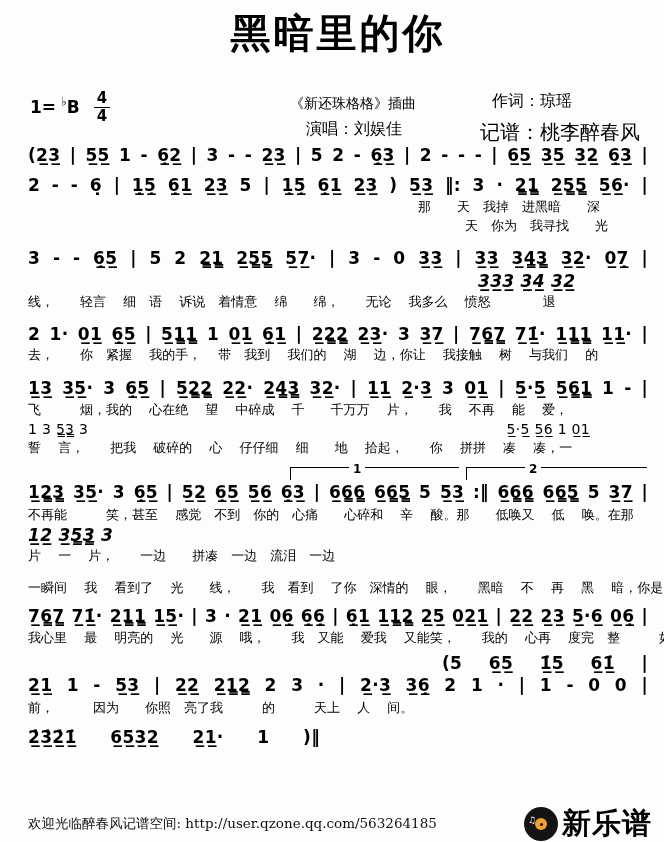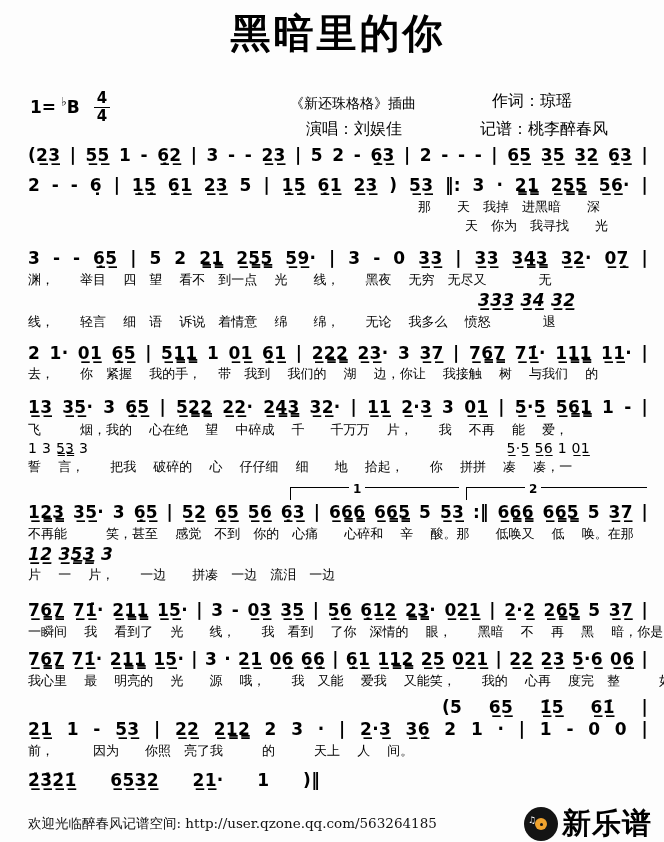--- a/index.html
+++ b/index.html
@@ -17,21 +17,21 @@
   }
   .meta{position:relative;height:56px;margin-top:2px;font-size:15px;}
   .keysig{position:absolute;left:2px;top:8px;font-size:17px;font-weight:bold;display:flex;align-items:center;}
   .keysig .flat{font-size:12px;vertical-align:super;position:relative;top:-5px;margin-left:5px;}
   .frac{display:inline-block;text-align:center;line-height:1;margin-left:14px;font-size:15px;font-weight:bold;}
   .frac .top{display:block;border-bottom:1.5px solid #000;padding:0 3px 1px;}
   .frac .bot{display:block;padding-top:1px;}
   .source{position:absolute;left:262px;top:12px;font-size:14px;}
   .lyricist{position:absolute;left:464px;top:8px;font-size:16px;}
   .singer{position:absolute;left:278px;top:36px;font-size:16px;}
-  .transcriber{position:absolute;left:452px;top:36px;font-size:16px;}
+  .transcriber{position:absolute;left:452px;top:36px;font-size:20px;}
 
   
   .notes{
     font-weight:bold;font-size:17px;line-height:1.25;
     text-align:justify;text-align-last:justify;
     width:620px;letter-spacing:0.3px;
   }
   .notes-inline{font-weight:normal;font-size:14px;line-height:1.25;letter-spacing:0.3px;}
   .lyr{font-size:13px;line-height:1.25;margin-top:3px;white-space:nowrap;}
   .lyr2{margin-top:2px;}
@@ -101,22 +101,21 @@
     <div class="notes">(2̲3̲ | 5̲5̲ 1 - 6̲̣2̲ | 3 - - 2̲3̲ | 5 2 - 6̲̣3̲ | 2 - - - | 6̲5̲ 3̲5̲ 3̲2̲ 6̲̣3̲ |</div>
   </section>
 
   <section class="sys sys2">
     <div class="notes">2 - - 6̣ | 1̲̣5̲̣ 6̲̣1̲ 2̲3̲ 5 | 1̲̣5̲̣ 6̲̣1̲ 2̲3̲ ) 5̲3̲ ‖: 3 · 2̳1̳ 2̲5̳5̳ 5̲6̲· |</div>
     <div class="lyr ml390">那　　天　我掉　进黑暗　　深</div>
     <div class="lyr lyr2 ml437">天　你为　我寻找　　光</div>
   </section>
 
   <section class="sys sys3">
-    <div class="notes">3 - - 6̲̣5̲ | 5 2 2̳1̳ 2̲5̳5̳ 5̲9̲· | 3 - 0 3̲3̲ | 3̲3̲ 3̲4̳3̳ 3̲2̲· 0̲7̲̣ |</div>
-    <div class="lyr">渊，　　举目　 四　望　 看不　到一点　 光　　线，　　黑夜　 无穷　无尽又　　　　无</div>
+    <div class="notes">3 - - 6̲̣5̲ | 5 2 2̳1̳ 2̲5̳5̳ 5̲7̲· | 3 - 0 3̲3̲ | 3̲3̲ 3̲4̳3̳ 3̲2̲· 0̲7̲̣ |</div>
     <div class="notes natural inter inter3">3̲3̲3̲ 3̲4̲ 3̲2̲</div>
     <div class="lyr lyr2">线，　　轻言　 细　语　 诉说　着情意　 绵　　绵，　　无论　 我多么　 愤怒　　　　退</div>
   </section>
 
   <section class="sys sys4">
     <div class="notes">2 1· 0̲1̲ 6̲̣5̲ | 5̲1̳1̳ 1 0̲1̲ 6̲̣1̲ | 2̲2̳2̳ 2̲3̲· 3 3̲7̲ | 7̲6̳7̳ 7̲1̲̇· 1̲1̳1̳ 1̲1̲· |</div>
     <div class="lyr lyr2">去，　　你　紧握　 我的手，　 带　我到　 我们的　 湖　 边，你让　 我接触　 树　 与我们　 的</div>
   </section>
 
   <section class="sys sys5">
@@ -136,21 +135,20 @@
     <div class="volta volta2">
       <span class="vnum">2</span>
     </div>
     <div class="notes">1̲2̳3̳ 3̲5̲· 3 6̲̣5̲ | 5̲2̲ 6̲̣5̲ 5̲6̲ 6̲̣3̲ | 6̲6̳6̳ 6̲6̳5̳ 5 5̲3̲ :‖ 6̲6̳6̳ 6̲6̳5̳ 5 3̲7̲ |</div>
     <div class="lyr">不再能　　　笑，甚至　 感觉　不到　你的　心痛　　心碎和　 辛　 酸。那　　低唤又　 低　 唤。在那</div>
     <div class="notes natural inter">1̲2̲ 3̲5̳3̳ 3</div>
     <div class="lyr lyr2 w430">片　 一　 片，　　一边　　拼凑　一边　流泪　一边</div>
   </section>
 
   <section class="sys sys7">
-    <div class="notes">7̲6̳7̳ 7̲1̲̇· 2̲1̳1̳ 1̲5̲· | 3 - 0̲3̲ 3̲5̲ | 5̲̣6̲ 6̲̣1̲2̲ 2̳3̳· 0̲2̲1̲ | 2̲·2̲ 2̲6̳5̳ 5 3̲7̲ |</div>
     <div class="lyr">一瞬间　 我　 看到了　 光　　线，　　我　看到　 了你　深情的　 眼，　　黑暗　 不　 再　 黑　 暗，你是</div>
   </section>
 
   <section class="sys sys8">
     <div class="notes">7̲6̳7̳ 7̲1̲̇· 2̲1̳1̳ 1̲5̲· | 3 · 2̲1̲ 0̲6̲̣ 6̲̣6̲̣ | 6̲̣1̲ 1̲1̳2̳ 2̲5̲ 0̲2̲1̲ | 2̲2̲ 2̲3̲ 5̲·6̲ 0̲6̲̣ |</div>
     <div class="lyr">我心里　 最　 明亮的　 光　　源　 哦，　　我　又能　 爱我　 又能笑，　　我的　 心再　 度完　整　　　如</div>
   </section>
 
   <section class="sys sys9">
     <div class="notes pickup">(5 6̲5̲ 1̲̇5̲ 6̲1̲̇ |</div>

